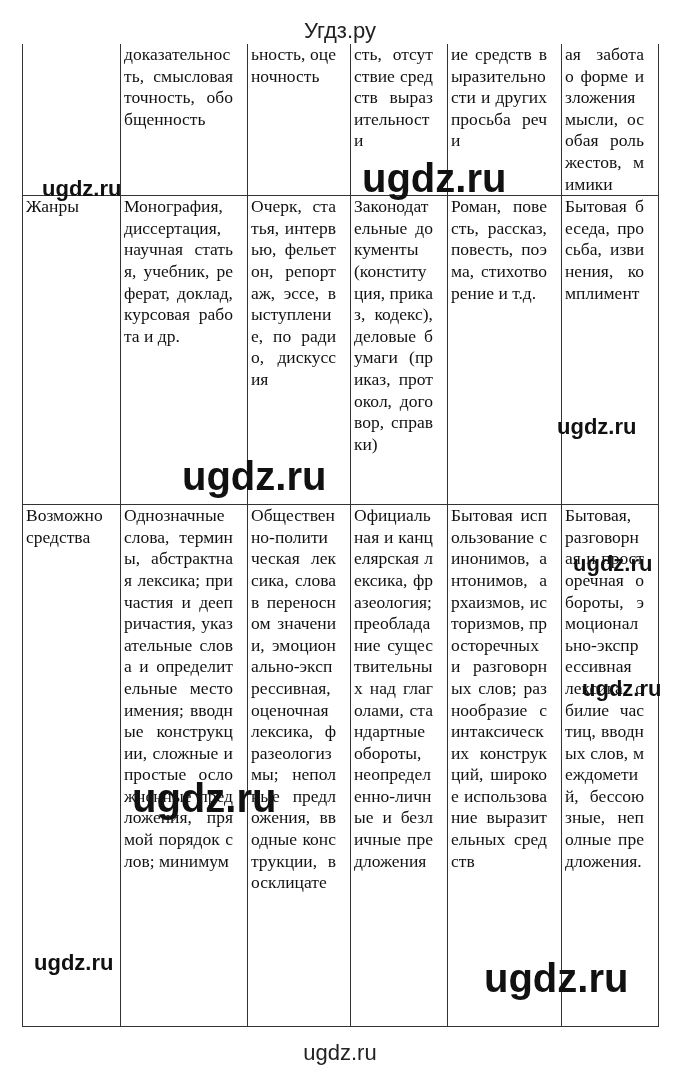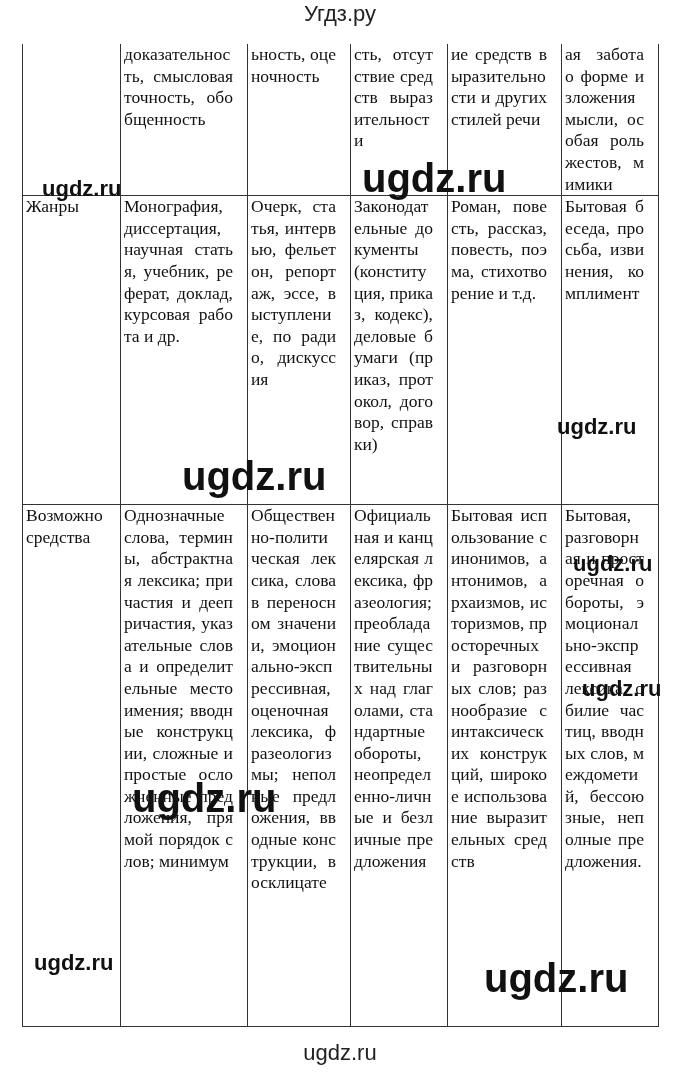--- a/index.html
+++ b/index.html
@@ -1,17 +1,17 @@
 <!DOCTYPE html>
 <html><head>
 <meta charset="utf-8">
 <style>
   html, body { margin: 0; padding: 0; background: #ffffff; }
   body { width: 680px; height: 1077px; position: relative; overflow: hidden; font-family: "Liberation Serif", serif; color: #111; }
-  .site-header { position: absolute; top: 1px; left: 0; width: 680px; text-align: center; font-family: "Liberation Sans", sans-serif; font-size: 22px; color: #222; }
+  .site-header { position: absolute; top: 18px; left: 0; width: 680px; text-align: center; font-family: "Liberation Sans", sans-serif; font-size: 22px; color: #222; }
   .site-footer { position: absolute; top: 1040px; left: 0; width: 680px; text-align: center; font-family: "Liberation Sans", sans-serif; font-size: 22px; color: #222; }
   table.doc { position: absolute; top: 44px; left: 22px; border-collapse: collapse; table-layout: fixed; width: 636px; }
   table.doc td { border: 1.5px solid #333; vertical-align: top; padding: 0 14px 0 3px; font-size: 17.5px; line-height: 21.6px; overflow: hidden; word-break: break-all; }
   table.doc tr.row-top td { border-top: none; }
   .justify { text-align: justify; }
   .wm { position: absolute; font-family: "Liberation Sans", sans-serif; font-weight: bold; color: #111; white-space: nowrap; pointer-events: none; }
   .wm-s { font-size: 22px; }
   .wm-l { font-size: 40px; }
 </style>
 </head>
@@ -27,21 +27,21 @@
     <col style="width:97px">
     <col style="width:114px">
     <col style="width:97px">
   </colgroup>
   <tbody>
       <tr class="row-top" style="height:150px">
     <td></td>
     <td class="justify">доказательность, смысловая точность, обобщенность</td>
     <td class="justify">ьность, оценочность</td>
     <td class="justify">сть, отсутствие средств выразительности</td>
-    <td class="justify">ие средств выразительности и других стилей речи</td>
+    <td class="justify">ие средств выразительности и других просьба речи</td>
     <td class="justify">ая забота о форме изложения мысли, особая роль жестов, мимики</td>
   </tr>
   <tr style="height:309px">
     <td>Жанры</td>
     <td class="justify">Монография, диссертация, научная статья, учебник, реферат, доклад, курсовая работа и др.</td>
     <td class="justify">Очерк, статья, интервью, фельетон, репортаж, эссе, выступление, по радио, дискуссия</td>
     <td class="justify">Законодательные документы (конституция, приказ, кодекс), деловые бумаги (приказ, протокол, договор, справки)</td>
     <td class="justify">Роман, повесть, рассказ, повесть, поэма, стихотворение и т.д.</td>
     <td class="justify">Бытовая беседа, просьба, извинения, комплимент</td>
   </tr>

